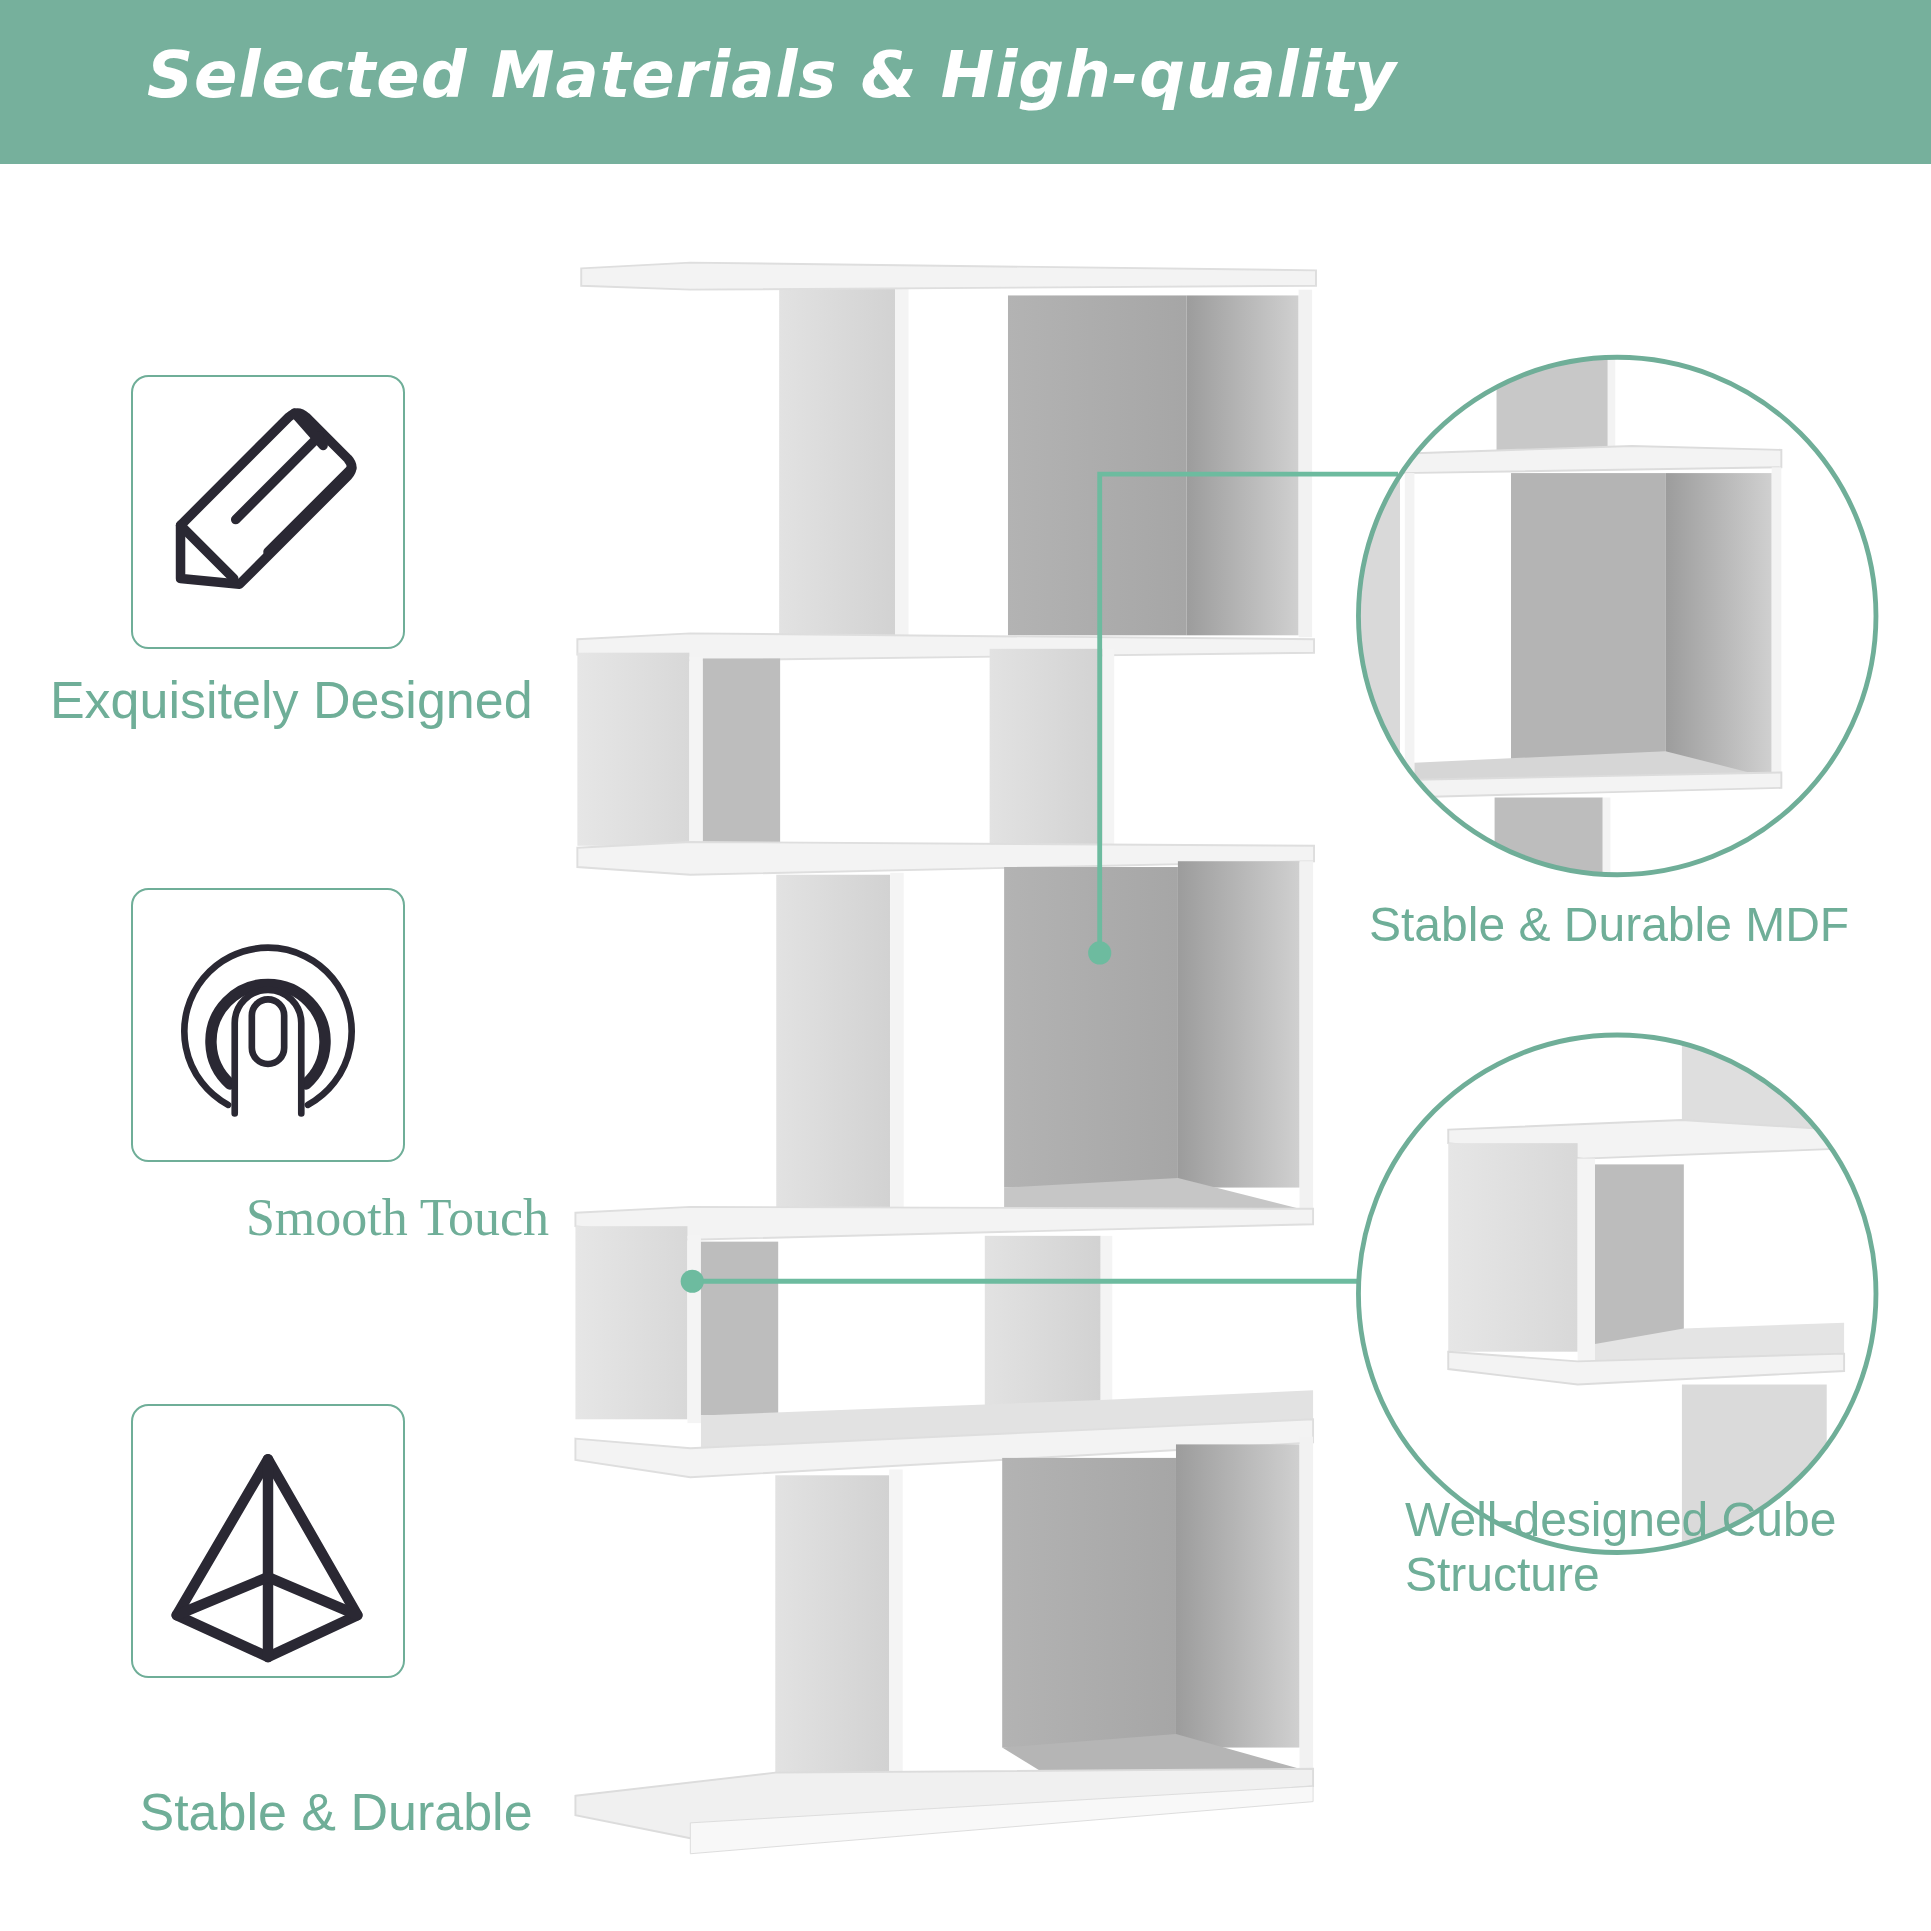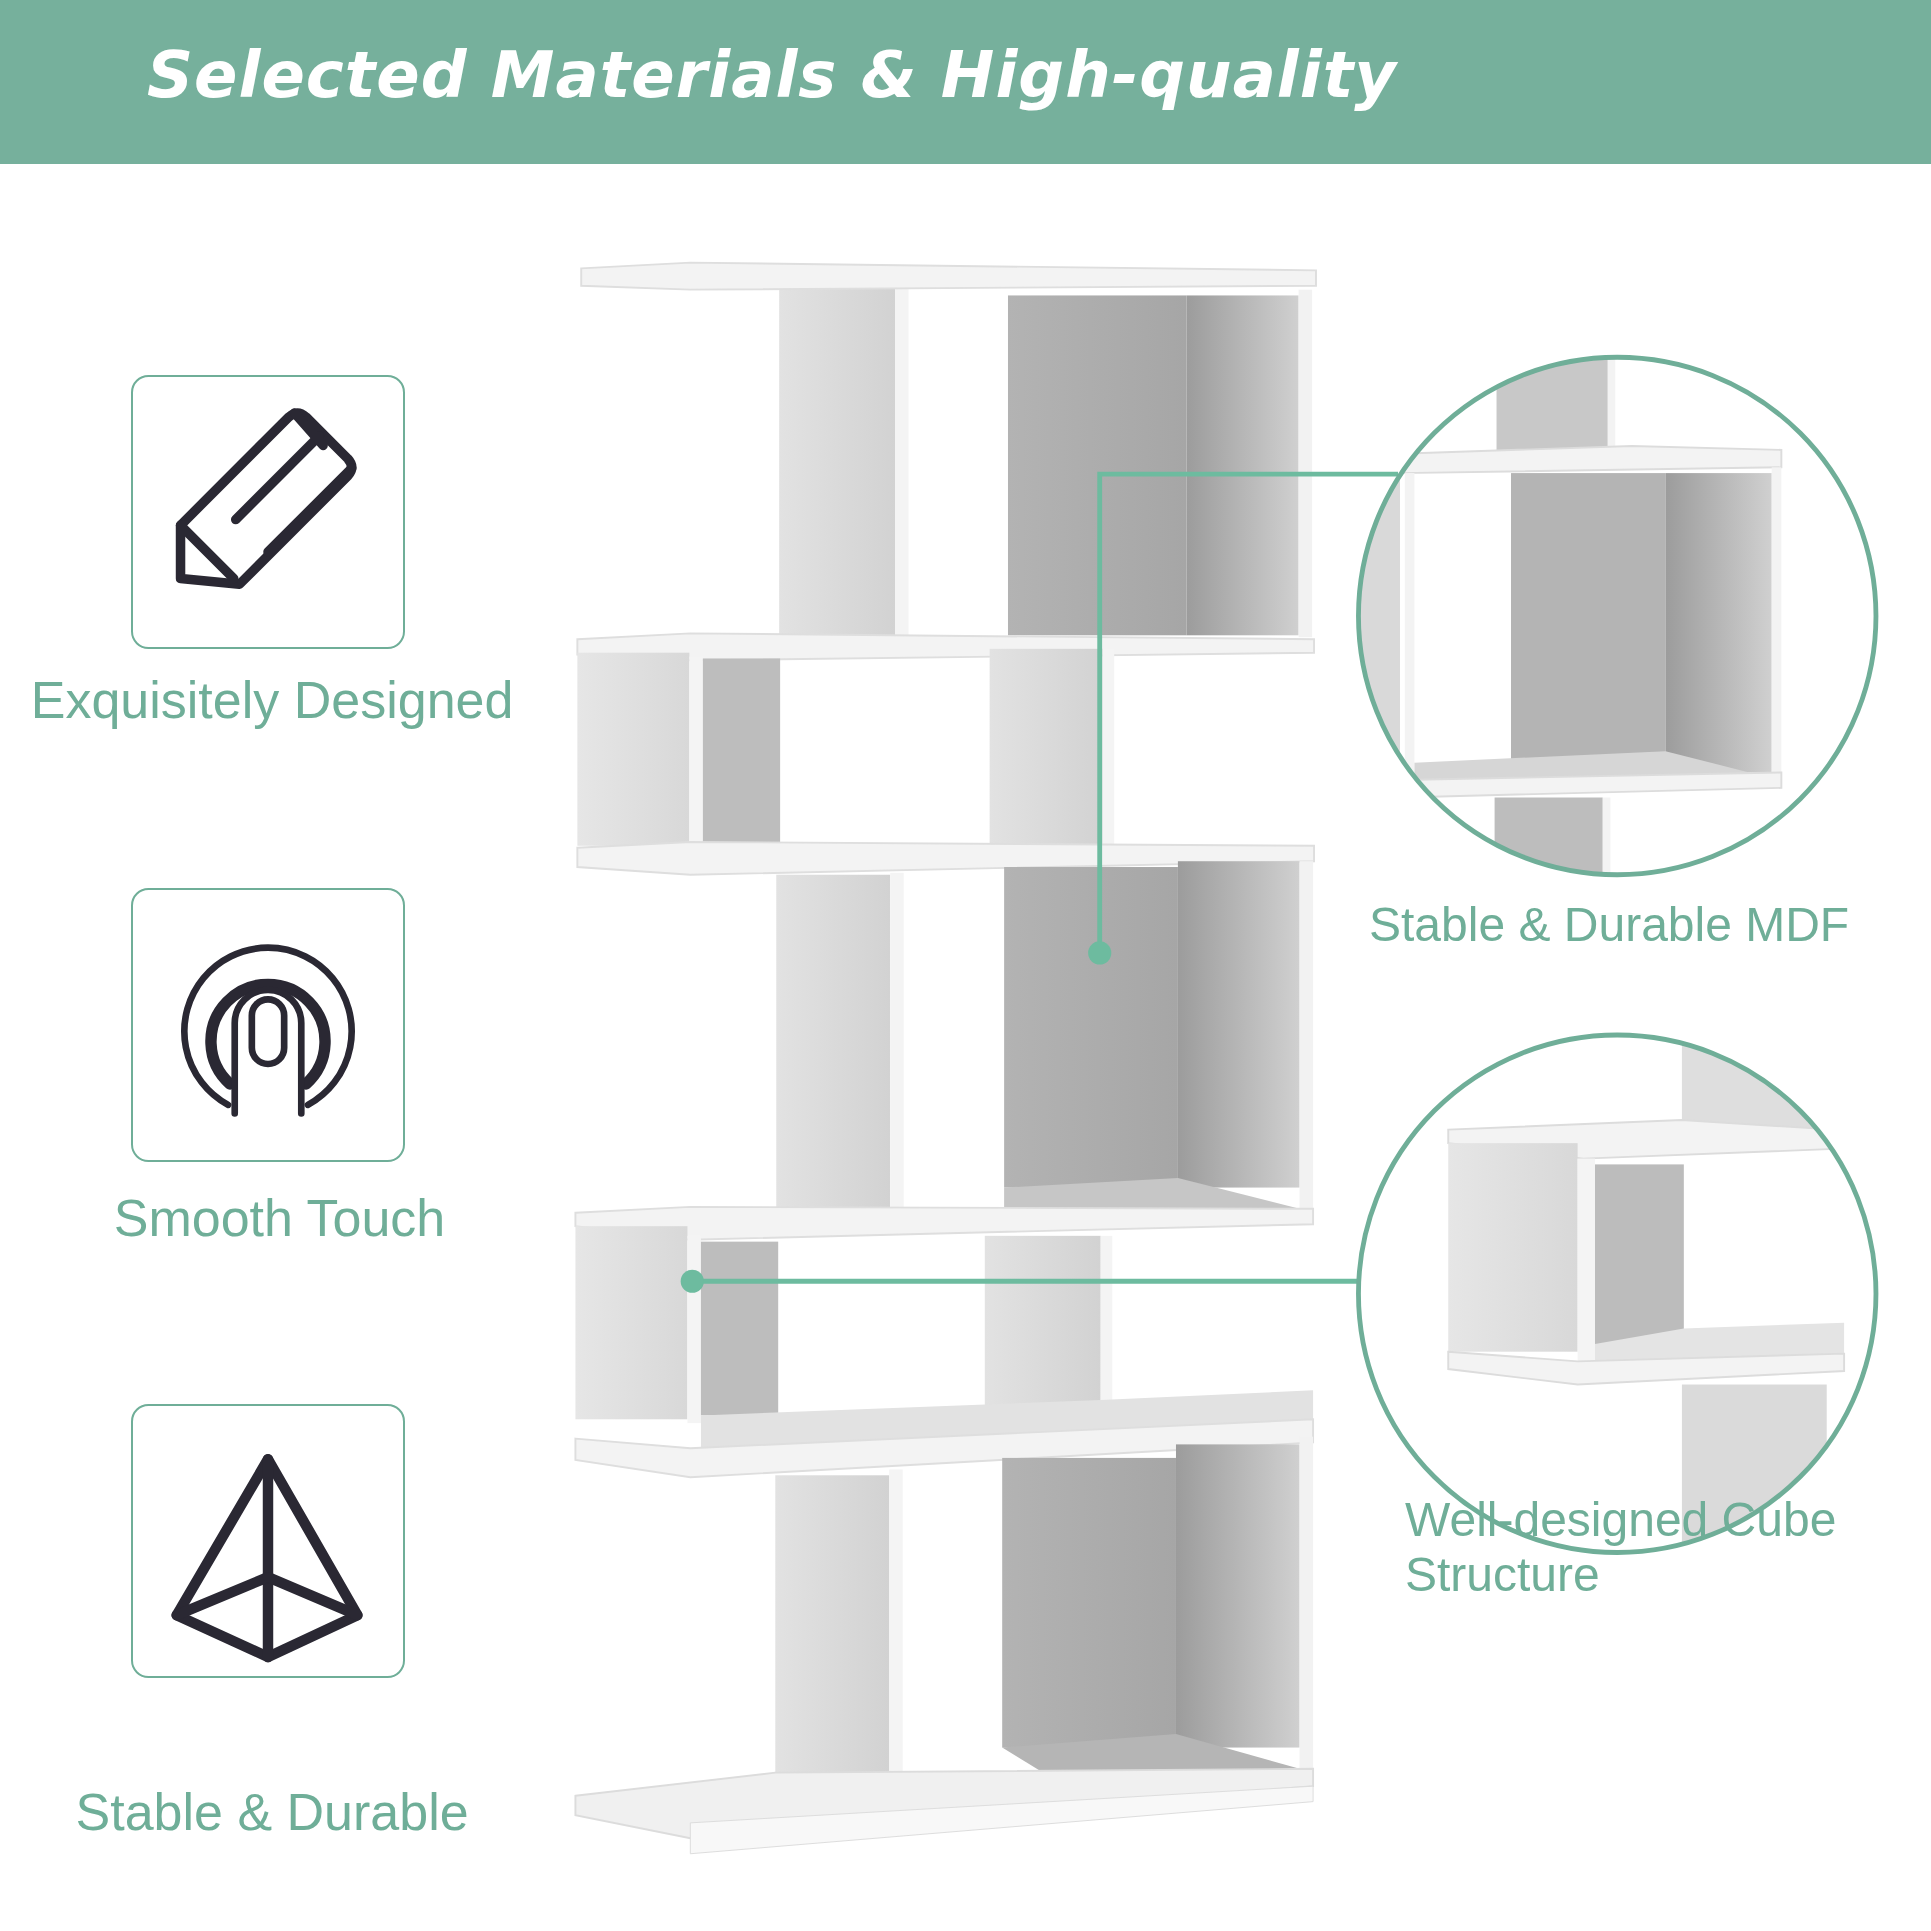--- a/index.html
+++ b/index.html
@@ -1,21 +1,21 @@
 <!DOCTYPE html>
 <html><head>
 <meta charset="utf-8">
 <style>
   html, body { margin: 0; padding: 0; background: #ffffff; }
   body { width: 1931px; height: 1931px; position: relative; overflow: hidden; font-family: "Liberation Sans", sans-serif; }
   .banner { position: absolute; left: 0; top: 0; width: 1931px; height: 164px; background: #76b09c; }
   .banner-title { position: absolute; left: 0; top: 0; width: 1544px; height: 154px; line-height: 151px; text-align: center; color: #ffffff; font-family: "DejaVu Sans", sans-serif; font-weight: bold; font-style: italic; font-size: 64px; letter-spacing: 1px; }
   .feature-box { position: absolute; left: 131px; width: 274px; height: 274px; border: 2.9px solid #6fae98; border-radius: 17.4px; box-sizing: border-box; background: #fff; }
   .feature-box svg { position: absolute; left: 0; top: 0; width: 100%; height: 100%; }
-  .feature-label { position: absolute; color: #6fae98; font-size: 52px; white-space: nowrap; text-align: center; }
+  .feature-label { position: absolute; color: #6fae98; font-size: 52px; white-space: nowrap; text-align: right; }
   .zoom-label { position: absolute; color: #6fae98; font-size: 48px; white-space: nowrap; line-height: 50px; margin-left: 10px; }
   .stage { position: absolute; left: 0; top: 0; width: 1931px; height: 1931px; }
 </style>
 </head>
 <body>
 
 <div class="banner">
   <div class="banner-title">Selected Materials &amp; High-quality Workmanship</div>
 </div>
 
@@ -149,21 +149,21 @@
 <div class="feature-box" style="top:888px;">
   <svg viewBox="0 0 284 284">
     <g fill="none" stroke="#2a2833" stroke-linecap="round">
       <path d="M100 226 A88 88 0 1 1 184 226" stroke-width="7"></path>
       <path d="M102 204 A60 60 0 1 1 182 204" stroke-width="12"></path>
       <path d="M107 235 L107 140 A35 35 0 0 1 177 140 L177 235" stroke-width="7"></path>
       <rect x="125" y="115" width="34" height="68" rx="17" stroke-width="7"></rect>
     </g>
   </svg>
 </div>
-<div class="feature-label" style="left:19px; top:1188px; width:521px;">Smooth Touch</div>
+<div class="feature-label" style="left:28px; top:1188px; width:521px;font-family:Liberation Serif, serif;">Smooth Touch</div>
 
 <div class="feature-box" style="top:1404px;">
   <svg viewBox="0 0 284 284">
     <g fill="none" stroke="#2a2833" stroke-width="11" stroke-linejoin="round" stroke-linecap="round">
       <path d="M142 56 L46 220 L142 264 L236 220 Z"></path>
       <line x1="142" y1="56" x2="142" y2="264"></line>
       <line x1="46" y1="220" x2="142" y2="180"></line>
       <line x1="142" y1="180" x2="236" y2="220"></line>
     </g>
   </svg>

